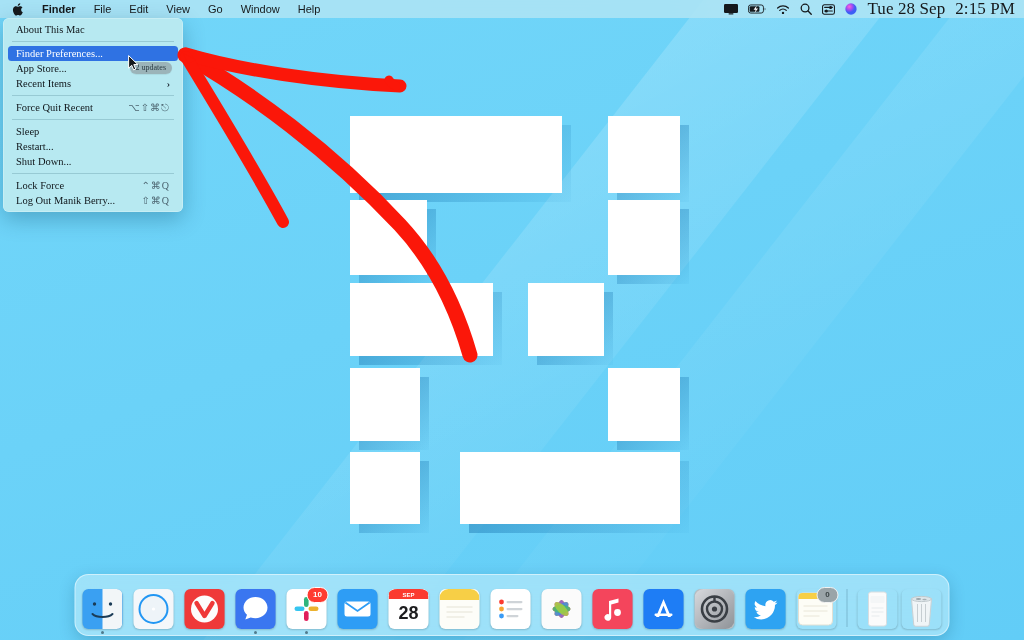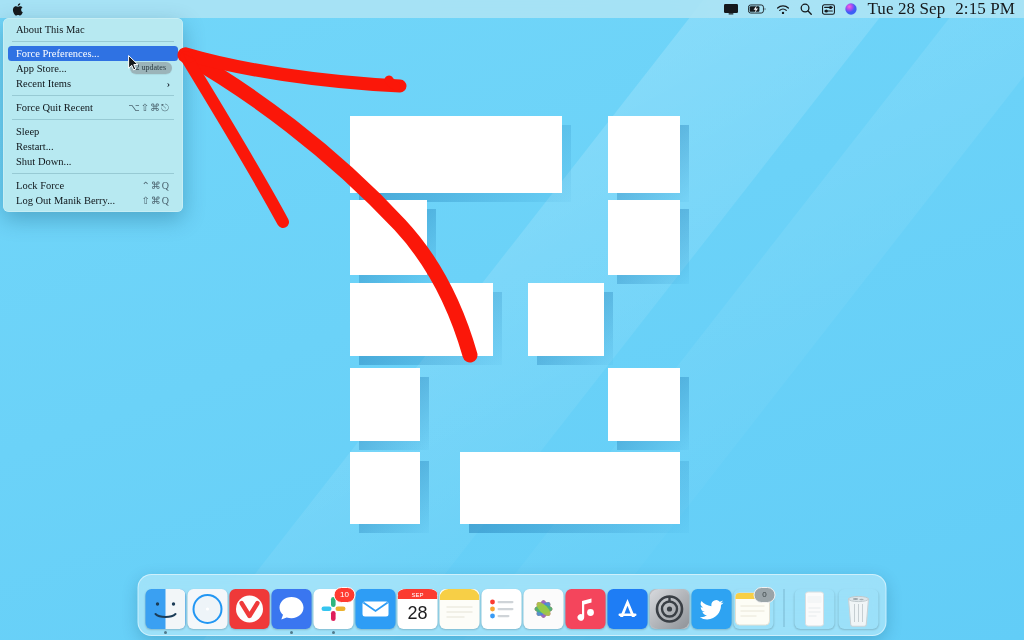--- a/index.html
+++ b/index.html
@@ -124,20 +124,29 @@
       </div>
   </div>
 
   <div class="menubar">
     <div class="mb-left">
       <div class="mb-apple">
         <svg width="11" height="13" viewBox="0 0 22 26" aria-hidden="true">
           <path fill="#15191c" d="M15.3 4.2c.8-1 1.4-2.4 1.2-3.8-1.2.05-2.7.8-3.6 1.8-.8.9-1.5 2.3-1.3 3.6 1.4.1 2.8-.65 3.7-1.6zM16.5 6.4c-2-.12-3.7 1.13-4.65 1.13-.96 0-2.42-1.1-4-1.07-2.06.03-3.96 1.2-5.02 3.05-2.14 3.72-.55 9.22 1.53 12.24 1.02 1.48 2.23 3.14 3.83 3.08 1.53-.06 2.11-1 3.96-1 1.85 0 2.37 1 3.99.97 1.65-.03 2.69-1.5 3.7-2.99 1.16-1.71 1.64-3.37 1.67-3.46-.04-.02-3.2-1.23-3.23-4.89-.03-3.06 2.5-4.52 2.61-4.6-1.43-2.1-3.65-2.34-4.42-2.4z"></path>
         </svg>
       </div>
+      <div id="mb-items" style="display:flex;align-items:center;">
+          <div class="mb-item bold">Finder</div>
+          <div class="mb-item">File</div>
+          <div class="mb-item">Edit</div>
+          <div class="mb-item">View</div>
+          <div class="mb-item">Go</div>
+          <div class="mb-item">Window</div>
+          <div class="mb-item">Help</div>
+        </div>
     </div>
 
     <div class="mb-right">
       <div class="mb-ricon">
         <svg width="14" height="11" viewBox="0 0 18 14">
             <rect x="0" y="0" width="18" height="11.5" rx="1.6" fill="#15191c"></rect>
             <rect x="6" y="11.8" width="6" height="1.6" fill="#15191c"></rect>
           </svg>
       </div>
       <div class="mb-ricon">
@@ -187,21 +196,21 @@
     </div>
   </div>
 
   <div class="applemenu">
     <div id="am-rows">
         <div class="am-row">
           <span class="am-label">About This Mac</span>
         </div>
         <div class="am-sep"></div>
         <div class="am-row sel" style="background: rgb(47, 114, 227);">
-          <span class="am-label">Force Preferences...</span>
+          <span class="am-label">Finder Preferences...</span>
         </div>
         <div class="am-row">
           <span class="am-label">App Store...</span>
           <span class="am-badge">2 updates</span>
         </div>
         <div class="am-row">
           <span class="am-label">Recent Items</span>
           <span class="am-chev">›</span>
         </div>
         <div class="am-sep"></div>
@@ -245,21 +254,21 @@
       <path d="M186 54 C 240 70, 320 82, 400 86" stroke="#fb1709" stroke-width="13"></path>
       <path d="M396 86 C 392 84, 390 82, 389 80" stroke="#fb1709" stroke-width="9"></path>
 
       <path d="M186 57 C 215 105, 255 170, 283 222" stroke="#fb1709" stroke-width="12"></path>
 
       <path d="M183 53 L196 60 L188 64 Z" fill="#fb1709" stroke="none"></path>
     </g>
   </svg>
 
   <div class="dock">
-    <div id="dock-items" style="display:flex;align-items:flex-end;gap:2px;">
+    <div id="dock-items" style="display:flex;align-items:flex-end;gap:11px;font-weight:bold;">
         <div class="dock-item" title="Finder">
           <div class="dock-icon" style="background:#3aa0f2;"><svg width="40" height="40" viewBox="0 0 40 40">
         <rect width="40" height="40" rx="9" fill="#3aa0f2"></rect>
         <path d="M20 0h20v40H20z" fill="#f2f6f8"></path>
         <circle cx="12" cy="15" r="1.7" fill="#1b3c57"></circle>
               <circle cx="28" cy="15" r="1.7" fill="#1b3c57"></circle>
         <path d="M10 25c4 4 16 4 20 0" stroke="#1b3c57" stroke-width="2" fill="none" stroke-linecap="round"></path>
       </svg></div>
           <span class="dot"></span>
         </div>

